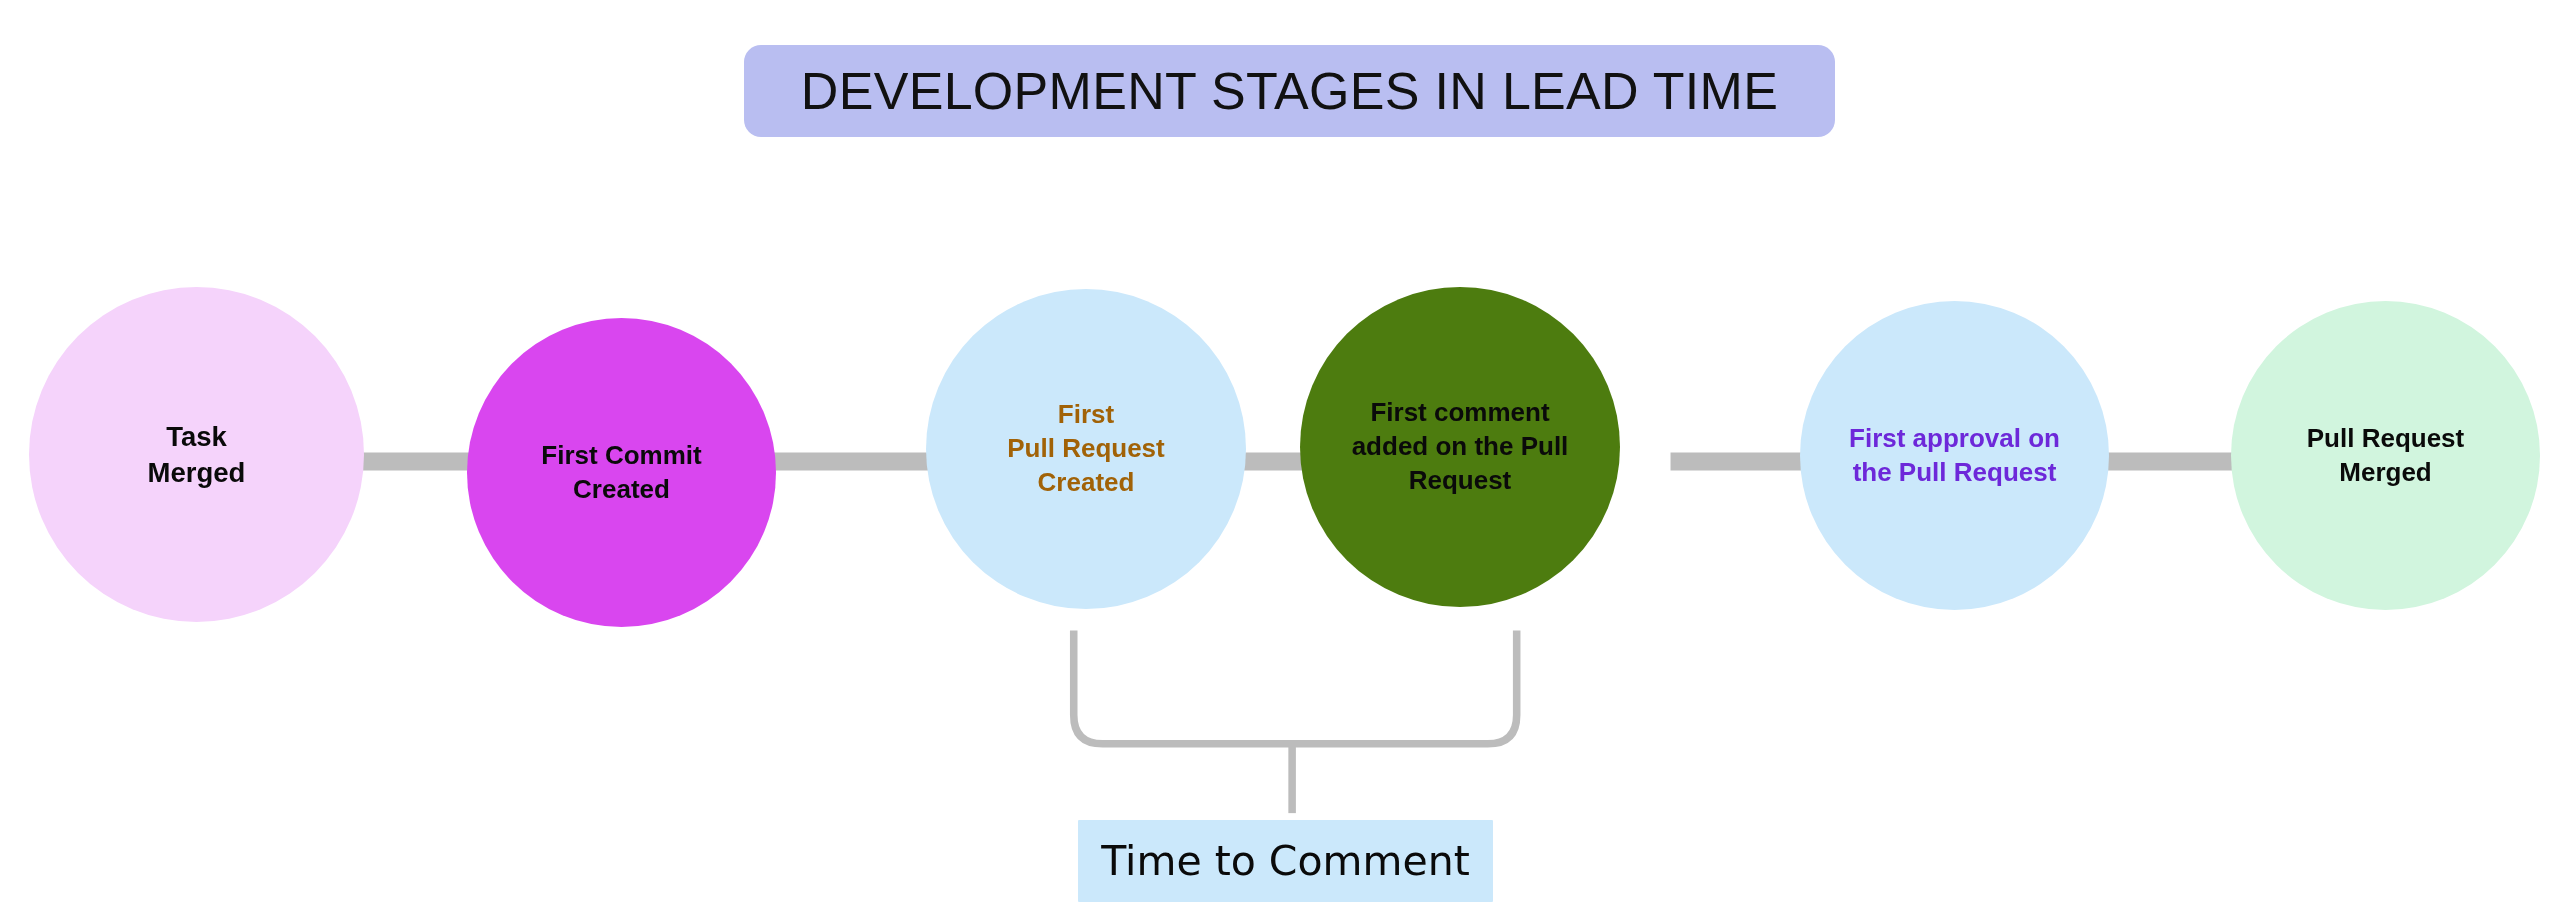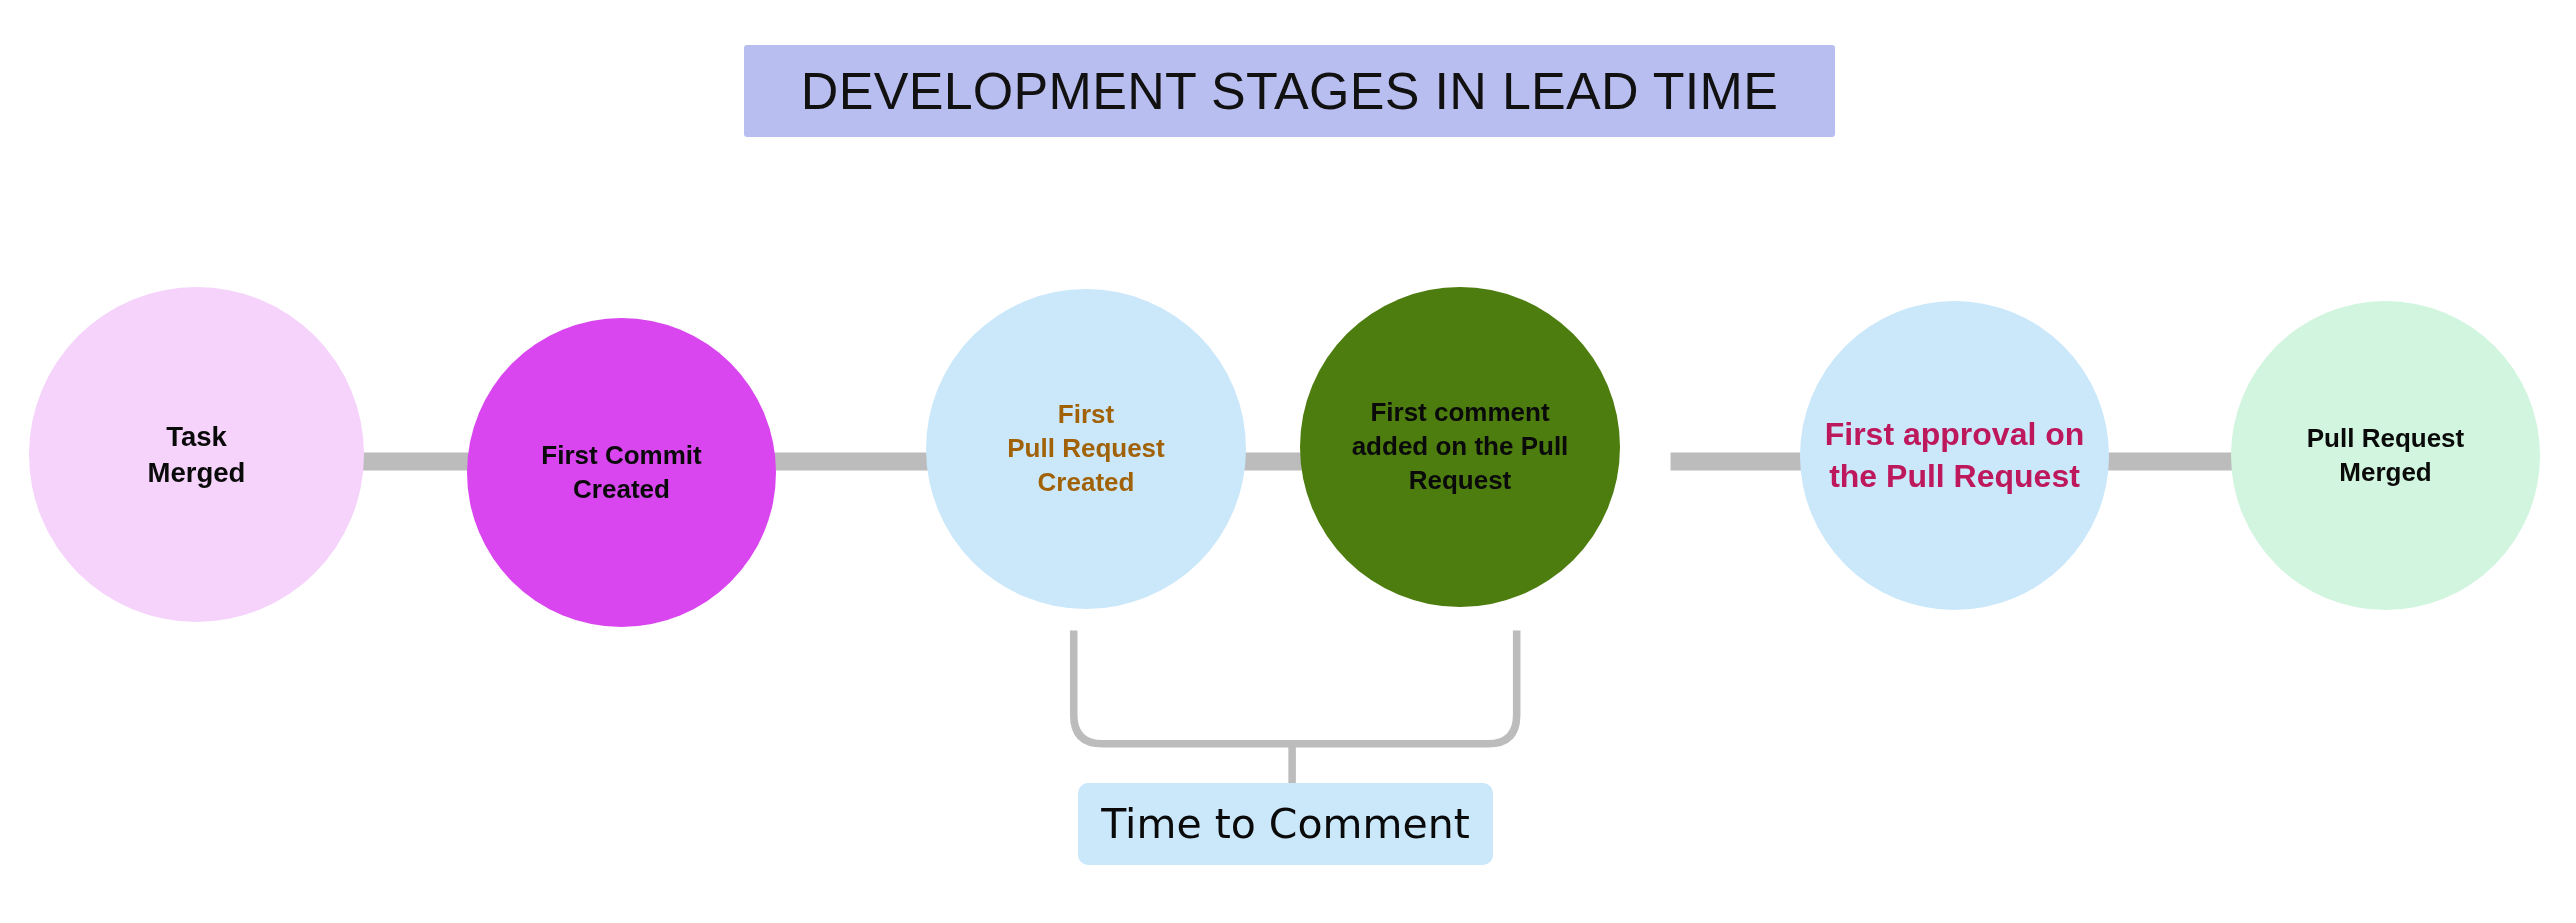--- a/index.html
+++ b/index.html
@@ -18,21 +18,21 @@
   }
 
   
   #title-banner {
     position: absolute;
     left: 744px;
     top: 45px;
     width: 1091px;
     height: 92px;
     background: #b9bef1;
-    border-radius: 3px;
+    border-radius: 17px;
     display: flex;
     align-items: center;
     justify-content: center;
     box-sizing: border-box;
   }
   #title-text {
     font-family: "Liberation Sans", sans-serif;
     font-size: 52px;
     font-weight: 400;
     color: #111111;
@@ -67,25 +67,25 @@
     color: #0a0a0a;
     line-height: 1.30;
     white-space: pre-line;
     width: 132%;
   }
 
   
   #metric-box {
     position: absolute;
     left: 1078px;
-    top: 783px;
+    top: 820px;
     width: 415px;
     height: 82px;
     background: #cbe8fb;
-    border-radius: 10px;
+    border-radius: 1px;
     display: flex;
     align-items: center;
     justify-content: center;
     box-sizing: border-box;
   }
   #metric-label {
     font-family: "DejaVu Sans", sans-serif;
     font-size: 41px;
     font-weight: 400;
     color: #0a0a0a;
@@ -127,21 +127,21 @@
       <span class="node-label" style="font-size: 26px; color: #a16207;">First
 Pull Request
 Created</span>
     </div>
     <div class="node" style="left: 1300px; top: 287px; width: 320px; height: 320px; background: #4d7c0f;">
       <span class="node-label" style="font-size: 26px; color: rgb(10, 10, 10);">First comment
 added on the Pull
 Request</span>
     </div>
     <div class="node" style="left: 1800px; top: 301px; width: 309px; height: 309px; background: rgb(203, 232, 251);">
-      <span class="node-label" style="font-size: 32px; color: #be185d;">First approval on
+      <span class="node-label" style="font-size: 26px; color: #6d28d9;">First approval on
 the Pull Request</span>
     </div>
     <div class="node" style="left: 2231px; top: 301px; width: 309px; height: 309px; background: rgb(209, 245, 222);">
       <span class="node-label" style="font-size: 26px; color: rgb(10, 10, 10);">Pull Request
 Merged</span>
     </div>
   </div>
 
 <div id="metric-box" style="background: rgb(203, 232, 251);">
   <span id="metric-label">Time to Comment</span>

